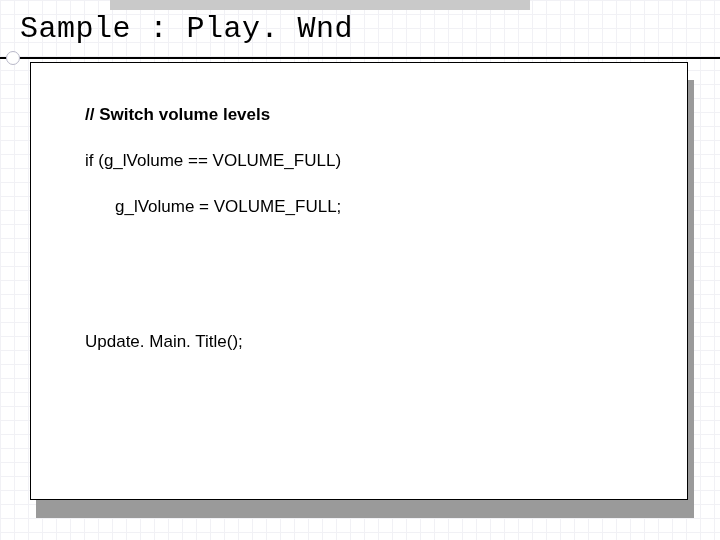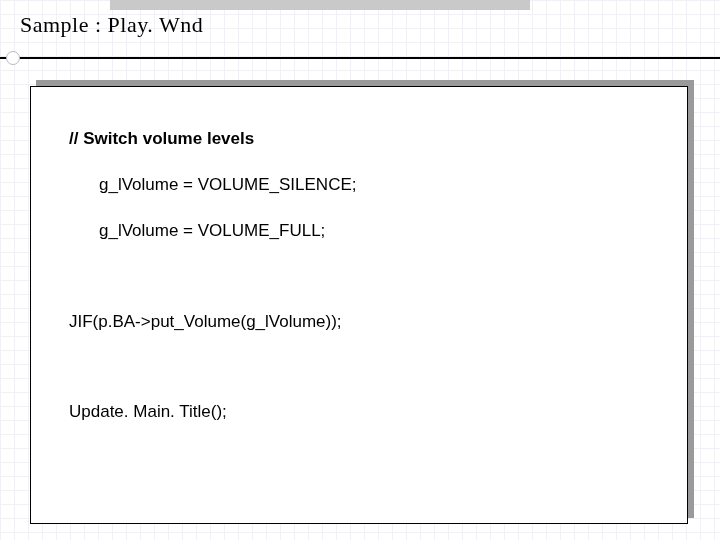--- a/index.html
+++ b/index.html
@@ -33,22 +33,22 @@
     width: 420px;
     height: 10px;
     background: #c9c9c9;
     z-index: 2;
   }
 
   .title {
     position: absolute;
     top: 12px;
     left: 20px;
-    font-family: Liberation Serif, serif;
-    font-size: 22px;
+    font-family: Liberation Mono, monospace;
+    font-size: 30px;
     font-weight: 400;
     color: #000;
     z-index: 3;
     letter-spacing: 0.5px;
   }
 
   .title-underline {
     position: absolute;
     top: 57px;
     left: 0;
@@ -77,29 +77,29 @@
     top: 80px;
     left: 36px;
     width: 658px;
     height: 438px;
     background: #9a9a9a;
     z-index: 1;
   }
 
   .content-panel {
     position: absolute;
-    top: 86px;
+    top: 62px;
     left: 30px;
     width: 658px;
     height: 438px;
     background: #ffffff;
     border: 1.5px solid #000;
     z-index: 2;
     box-sizing: border-box;
-    padding: 18px 16px 16px 16px;
+    padding: 18px 16px 16px 32px;
   }
 
   .code {
     font-family: Arial, "Helvetica Neue", Helvetica, sans-serif;
     font-size: 17px;
     line-height: 1.35;
     color: #000;
     white-space: pre;
   }
   .bold { font-weight: 700; }
@@ -115,22 +115,21 @@
 
 <div class="title">Sample : Play. Wnd</div>
 <div class="title-underline"></div>
 <div class="ring"></div>
 
 <div class="content-shadow"></div>
 
 <div class="content-panel">
   <div class="code">
 <span class="indent1 bold">// Switch volume levels</span>
-<span class="indent2">g_lVolume = VOLUME_SILENCE;</span>
+<span class="indent1">if (g_lVolume == VOLUME_FULL)</span>
 <span class="indent2">g_lVolume = VOLUME_FULL;</span>
 <div class="blank"></div>
-<span class="indent1">JIF(p.BA-&gt;put_Volume(g_lVolume));</span>
 <div class="blank"></div>
 <span class="indent1">Update. Main. Title();</span>
 
 
   </div>
 </div>
 
 </body></html>

